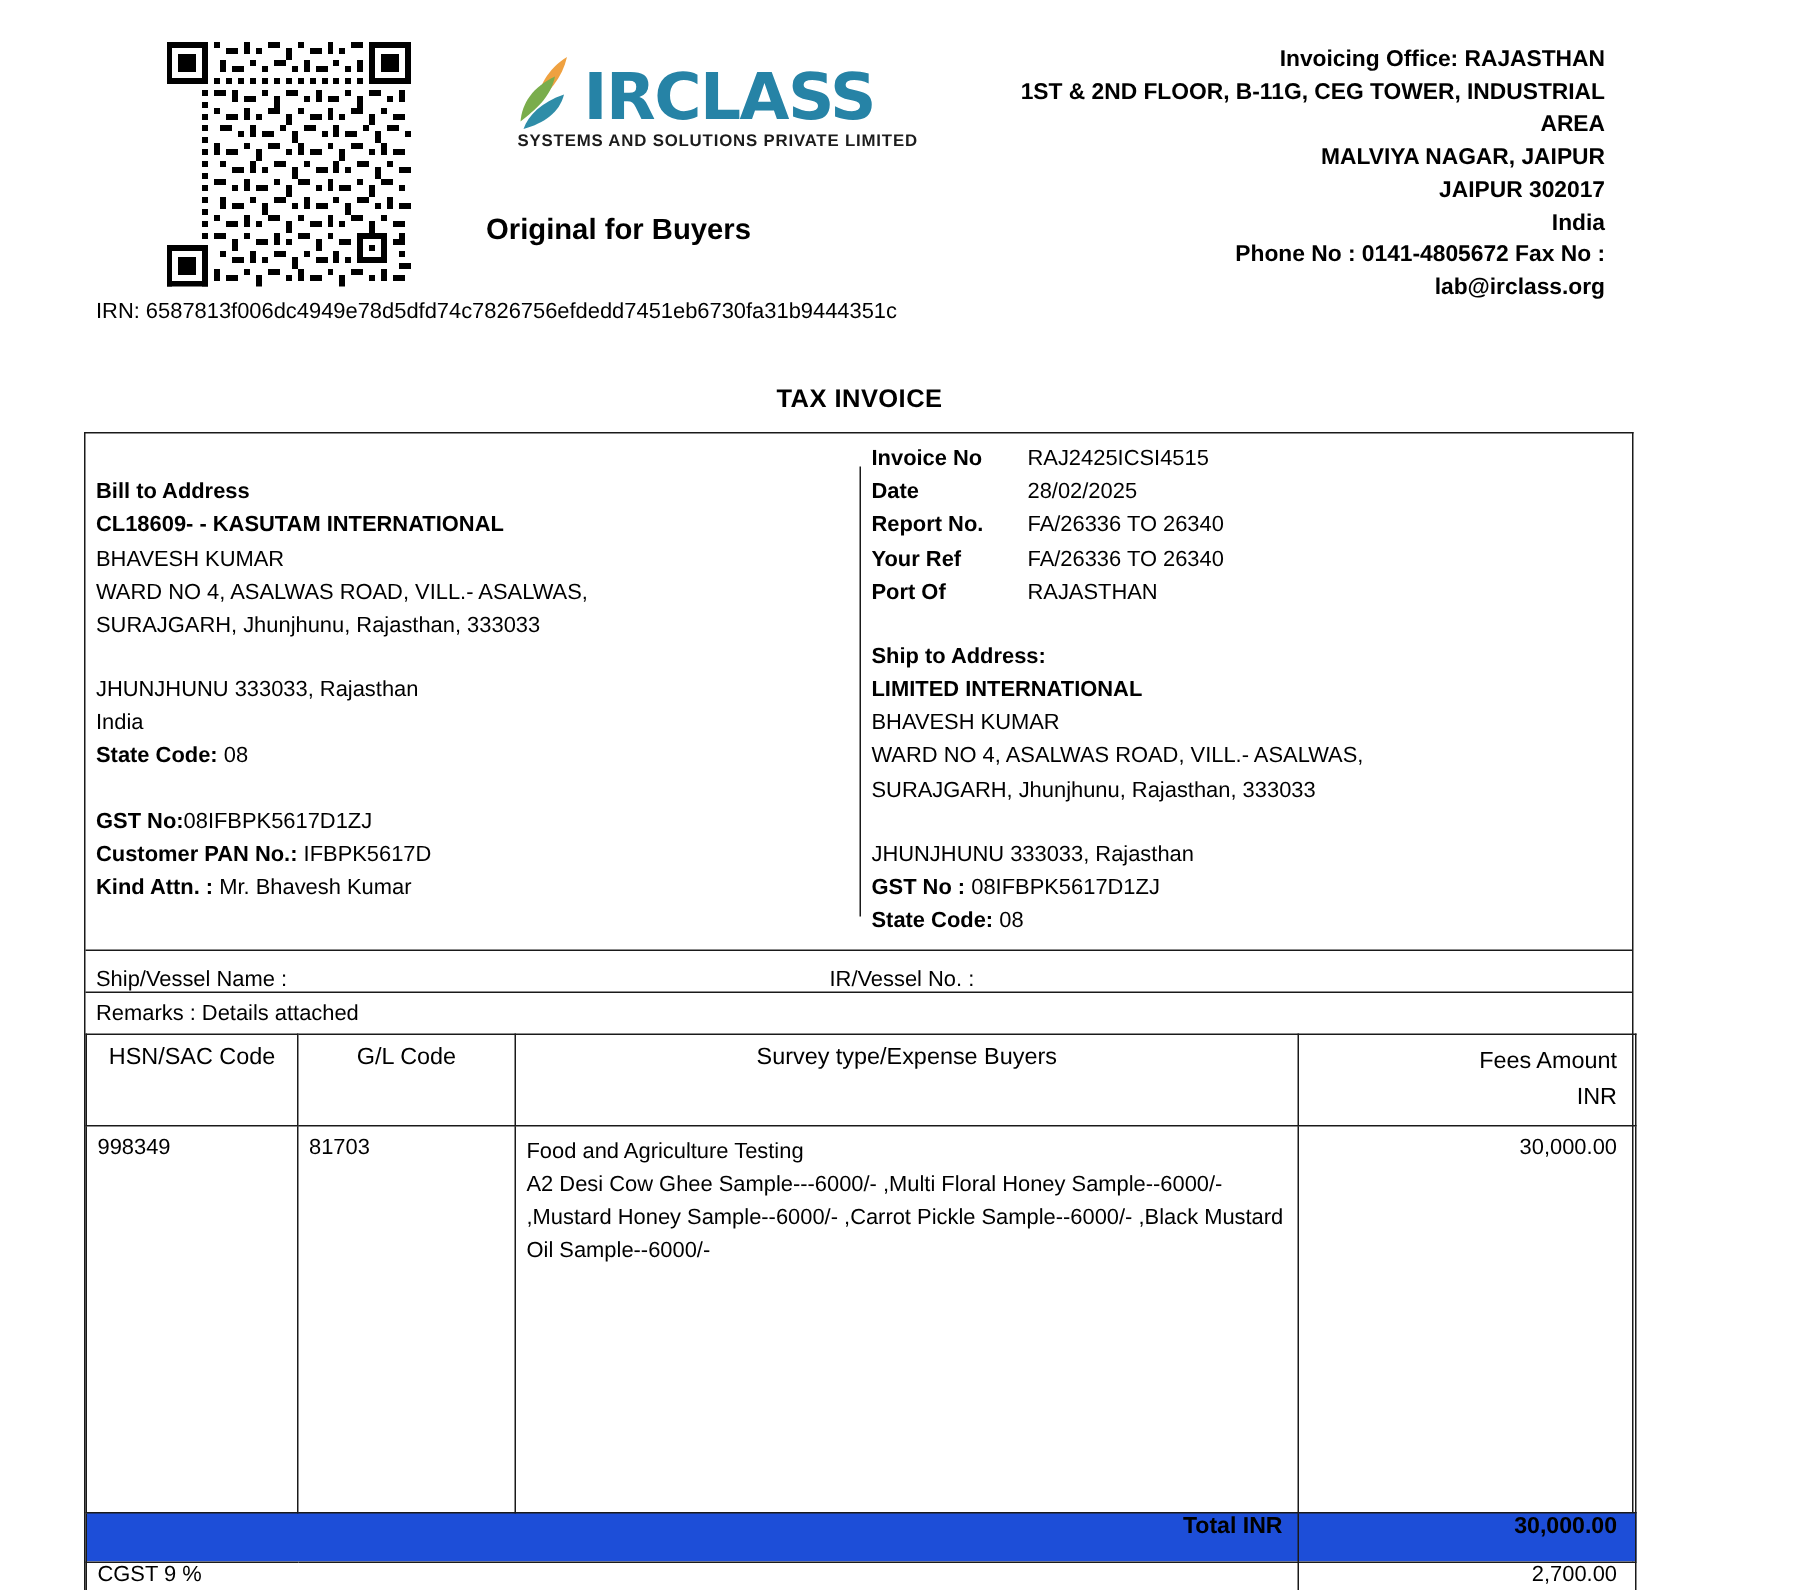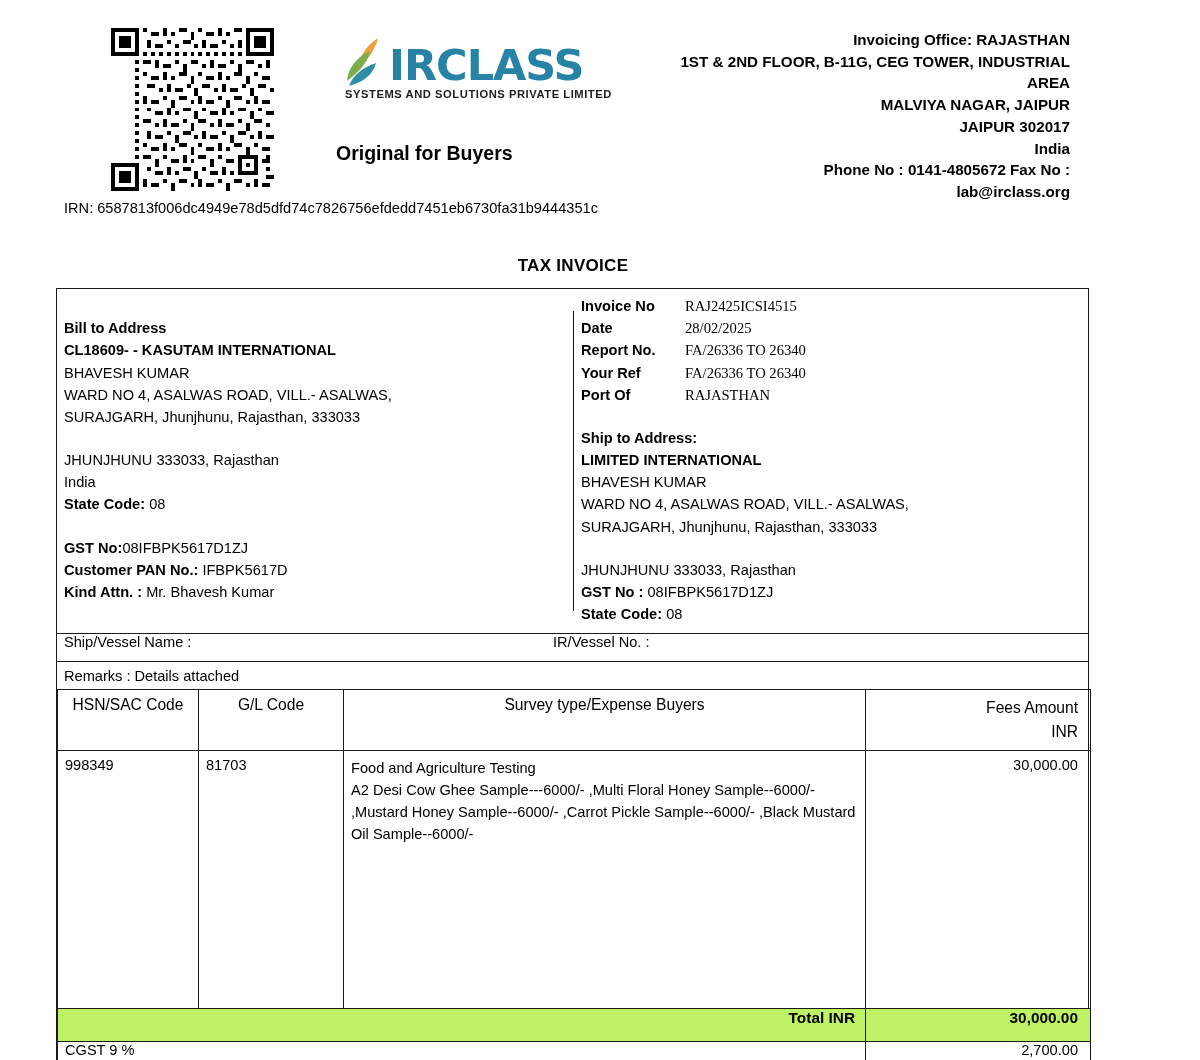--- a/index.html
+++ b/index.html
@@ -44,21 +44,21 @@
     font-weight: bold;
     font-size: 11.2px;
     letter-spacing: 0.55px;
     color: #1c1c1c;
     text-align: left;
     margin-top: 2px;
     width: 100%;
   }
 
   .orig-buyers {
-    position: absolute; left: 336px; top: 142px;
+    position: absolute; left: 324px; top: 142px;
     font-size: 19.5px; font-weight: bold; color: #000;
     font-family: "Liberation Sans", sans-serif;
   }
 
   .office-block {
     position: absolute; right: 130px; top: 29px;
     width: 560px;
     text-align: right;
     font-size: 15.2px;
     font-weight: bold;
@@ -97,27 +97,27 @@
     flex: 1;
     padding: 6px 7px 8px 7px;
     font-size: 14.6px;
     line-height: 1.52;
   }
   .b { font-weight: bold; }
   .blank-line { height: 21px; }
 
   .kv { display: flex; }
   .kv .k { font-weight: bold; width: 104px; flex: none; }
-  .kv .v { font-weight: normal; font-family: Liberation Serif, serif; }
+  .kv .v { font-weight: normal; }
 
   .vessel-row {
     display: flex;
     border-top: 1.6px solid #1a1a1a;
     font-size: 14.6px;
-    height: 28px; align-items: flex-start;
+    height: 28px; align-items: flex-end;
   }
   .vessel-a { width: 490px; padding-left: 7px; }
   .vessel-b { flex: 1; padding-left: 6px; }
 
   .remarks-row {
     border-top: 1.6px solid #1a1a1a;
     font-size: 14.6px;
     height: 28px; display: flex; align-items: center;
     padding-left: 7px;
   }
@@ -142,21 +142,21 @@
   .col-fee { width: 225px; }
 
   .itbl td.c-hsn, .itbl td.c-gl { padding: 6px 0 0 7px; }
   .itbl td.c-srv { padding: 6px 6px 6px 7px; line-height: 1.52; }
   .itbl td.c-fee { padding: 6px 12px 0 0; text-align: right; }
   .item-row td { height: 258px; }
 
   .tot-row td {
     height: 33px; padding: 0 12px 0 7px;
     font-weight: bold; font-size: 15.4px;
-    background: #bef264;
+    background: #1d4ed8;
     margin-top: 41px;
   }
   .tot-row td.lbl { text-align: right; padding-right: 10px; }
   .tot-row td.val { text-align: right; }
 
   .tax-row td {
     height: 27px; padding: 0 12px 0 7px;
     font-weight: normal; font-size: 14.6px;
     background: #fff;
   }

